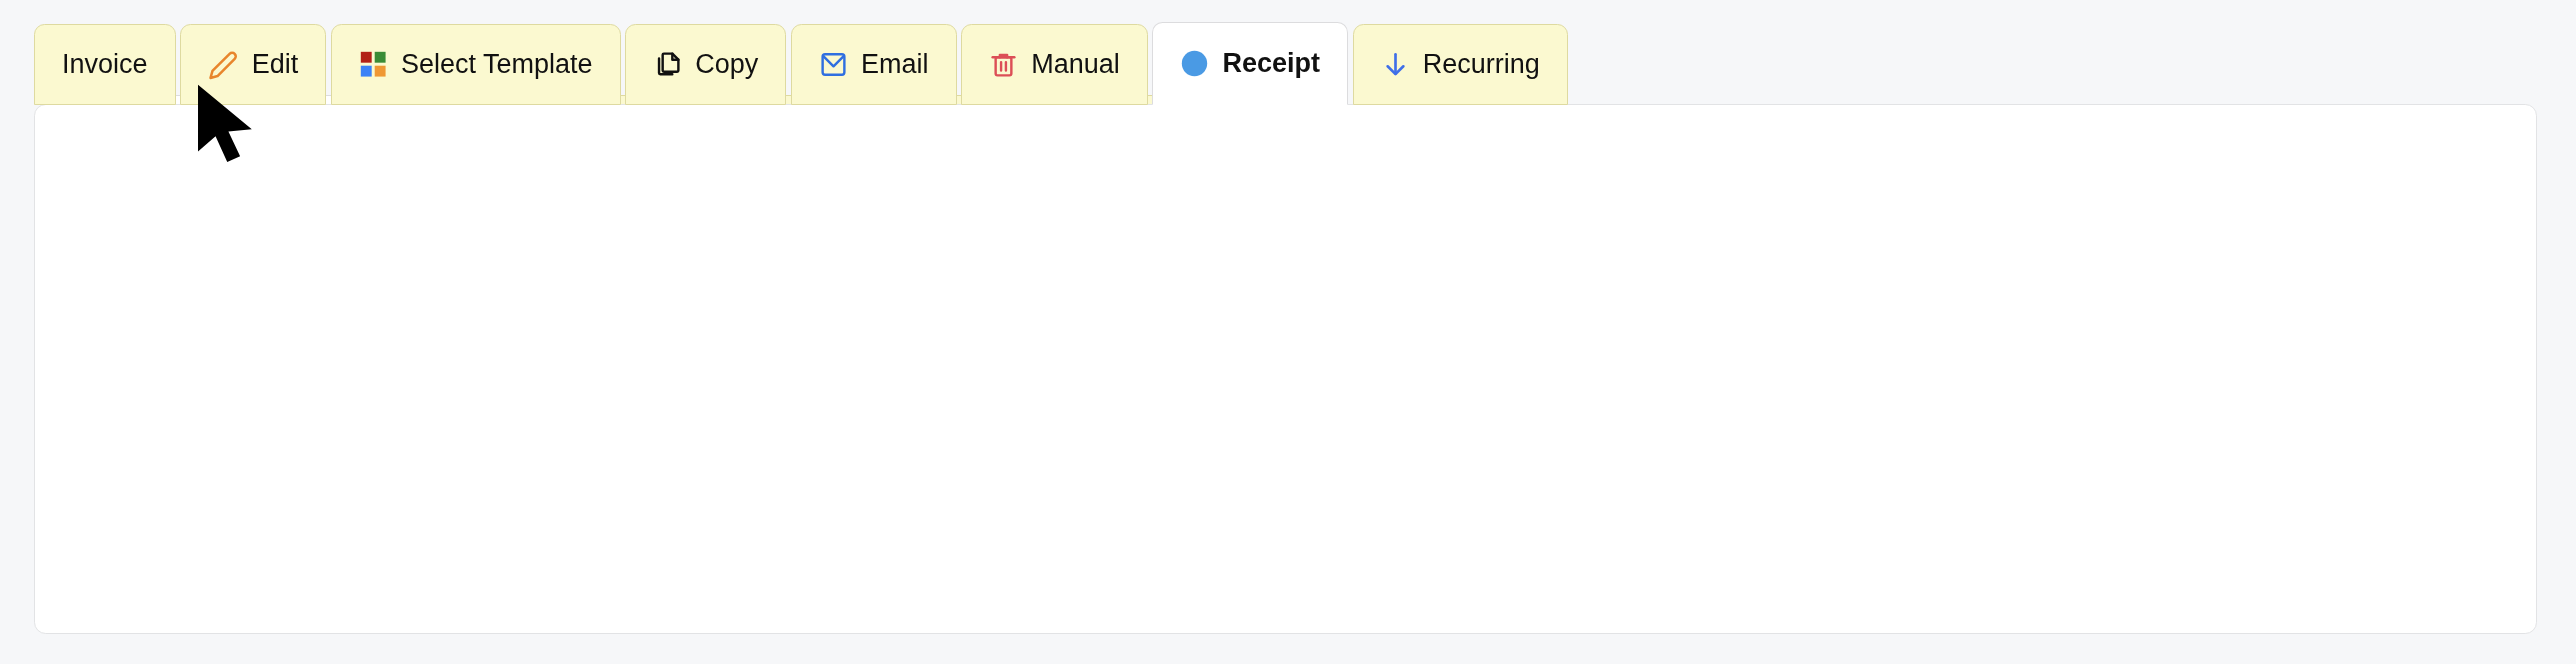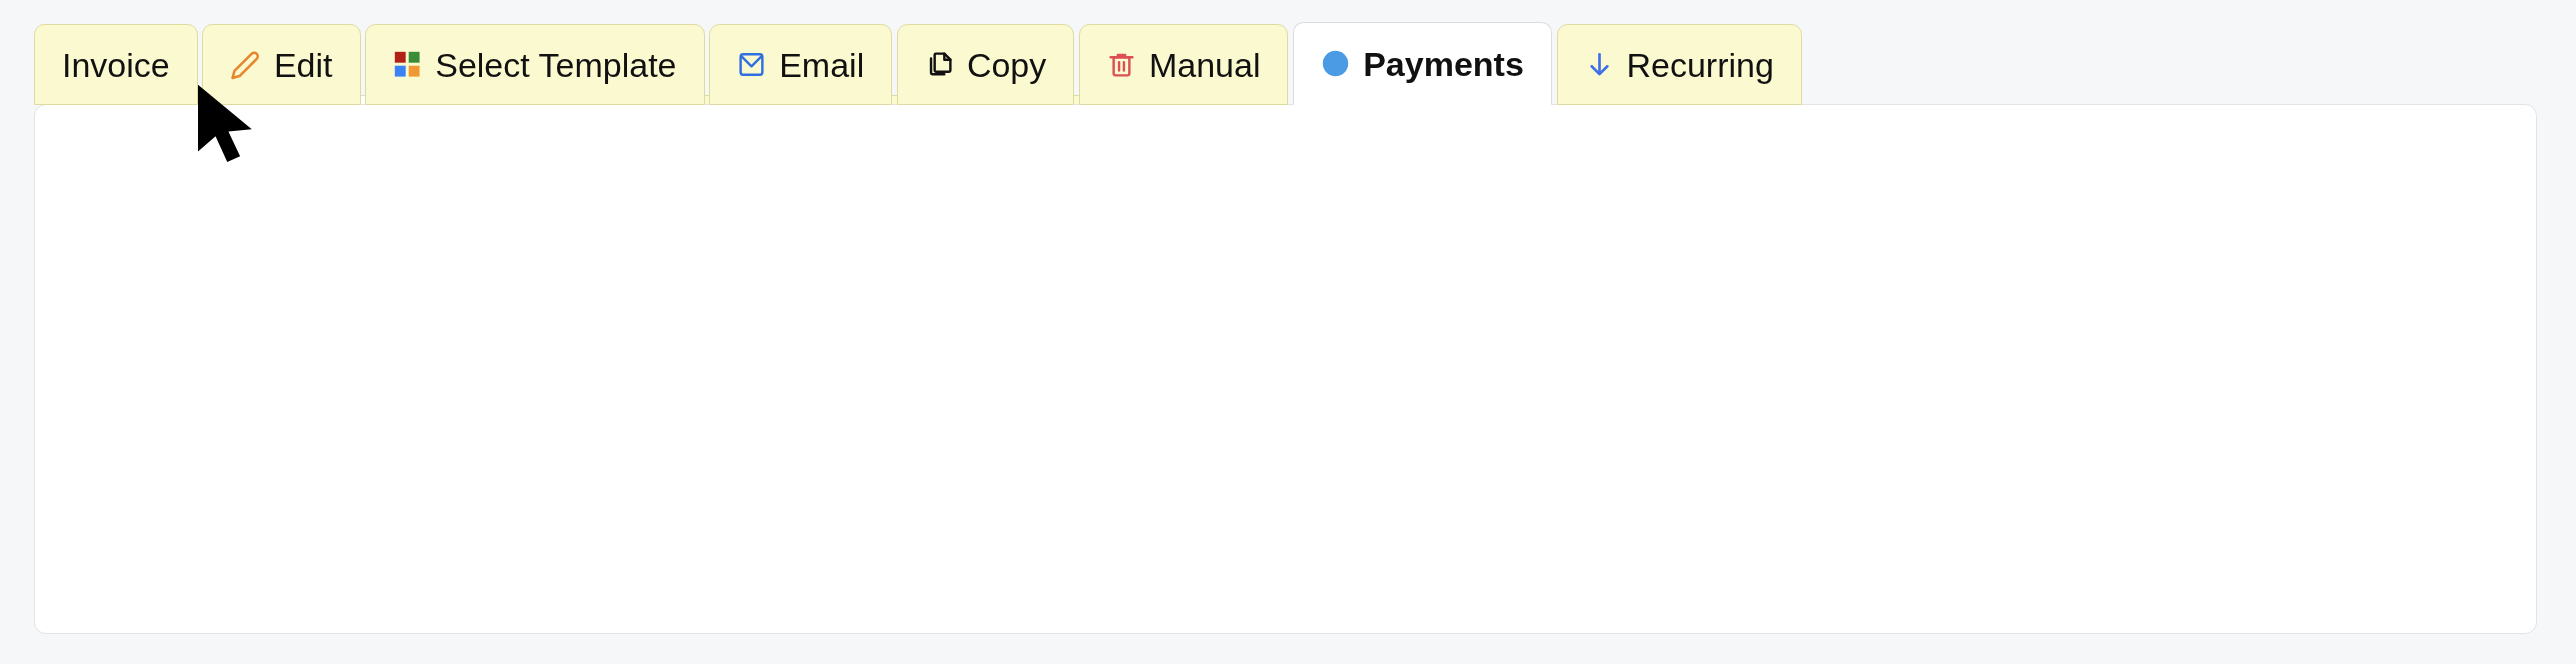--- a/index.html
+++ b/index.html
@@ -36,21 +36,21 @@
     height: 81px;
     display: flex;
     align-items: center;
     justify-content: center;
     gap: 13px;
     padding: 0 27px;
     border-radius: 10.5px 10.5px 0 0;
     background: #fbf9d0;
     border: 1.8px solid #dedaa0;
     border-bottom: 1.8px solid #dedaa0;
-    font-size: 34px;
+    font-size: 27px;
     color: #111111;
     white-space: nowrap;
     cursor: pointer;
     position: relative;
   }
 
   .tab.active {
     background: #ffffff;
     border: 1.8px solid #dcdcde;
     border-bottom: 1.8px solid #ffffff;
@@ -251,58 +251,58 @@
           <rect x="13" y="1.5" width="9" height="9" fill="#3a8c36"></rect>
           <rect x="1.5" y="13" width="9" height="9" fill="#3b82f6"></rect>
           <rect x="13" y="13" width="9" height="9" fill="#ef9834"></rect>
         </svg>
       </span>
       <span class="label">Select Template</span>
     </div>
 
     <div class="tab">
       <span class="tab-icon">
-        <svg width="29" height="29" viewBox="0 0 24 24" fill="none" stroke="#2f6fe0" stroke-width="2" stroke-linecap="round" stroke-linejoin="round">
-          <rect x="3" y="3.5" width="18" height="17" rx="2"></rect>
-          <path d="M4 5.5l8 8 8-8"></path>
-        </svg>
-      </span>
-      <span class="label">Email</span>
-    </div>
-
-    <div class="tab">
-      <span class="tab-icon">
         <svg width="29" height="29" viewBox="0 0 24 24" fill="none" stroke="#111111" stroke-width="2" stroke-linecap="round" stroke-linejoin="round">
           <path d="M9 3h7l5 5v9a1 1 0 0 1-1 1H9a1 1 0 0 1-1-1V4a1 1 0 0 1 1-1z"></path>
           <path d="M16 3v5h5"></path>
           <path d="M5 7v12a1 1 0 0 0 1 1h10"></path>
         </svg>
       </span>
       <span class="label">Copy</span>
+    </div>
+
+    <div class="tab">
+      <span class="tab-icon">
+        <svg width="29" height="29" viewBox="0 0 24 24" fill="none" stroke="#2f6fe0" stroke-width="2" stroke-linecap="round" stroke-linejoin="round">
+          <rect x="3" y="3.5" width="18" height="17" rx="2"></rect>
+          <path d="M4 5.5l8 8 8-8"></path>
+        </svg>
+      </span>
+      <span class="label">Email</span>
     </div>
 
     <div class="tab">
       <span class="tab-icon">
         <svg width="29" height="29" viewBox="0 0 24 24" fill="none" stroke="#dc4f56" stroke-width="2" stroke-linecap="round" stroke-linejoin="round">
           <path d="M3 6h18"></path>
           <path d="M9 6V4h6v2"></path>
           <rect x="5.5" y="6" width="13" height="15" rx="1.5"></rect>
           <path d="M10 10v7M14 10v7"></path>
         </svg>
       </span>
       <span class="label">Manual</span>
     </div>
 
     <div class="tab active">
       <span class="tab-icon">
         <svg width="29" height="29" viewBox="0 0 24 24">
           <circle cx="12" cy="12" r="10.5" fill="#4a9ae4"></circle>
         </svg>
       </span>
-      <span class="label">Payments</span>
+      <span class="label">Receipt</span>
     </div>
 
 
     <div class="tab">
       <span class="tab-icon">
         <svg width="29" height="29" viewBox="0 0 24 24" fill="none" stroke="#3f6fe8" stroke-width="2.2" stroke-linecap="round" stroke-linejoin="round">
           <path d="M12 3.5v16"></path>
           <path d="M5.5 13.5L12 20l6.5-6.5"></path>
         </svg>
       </span>

